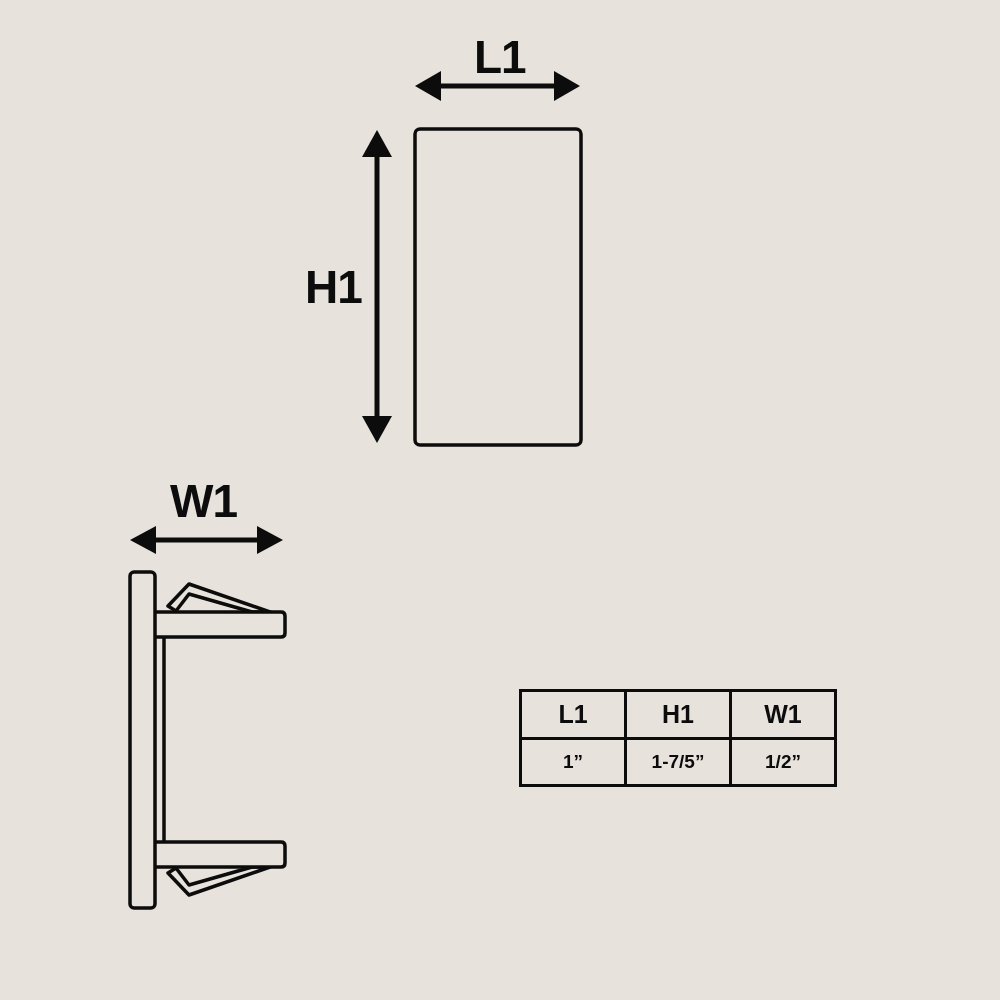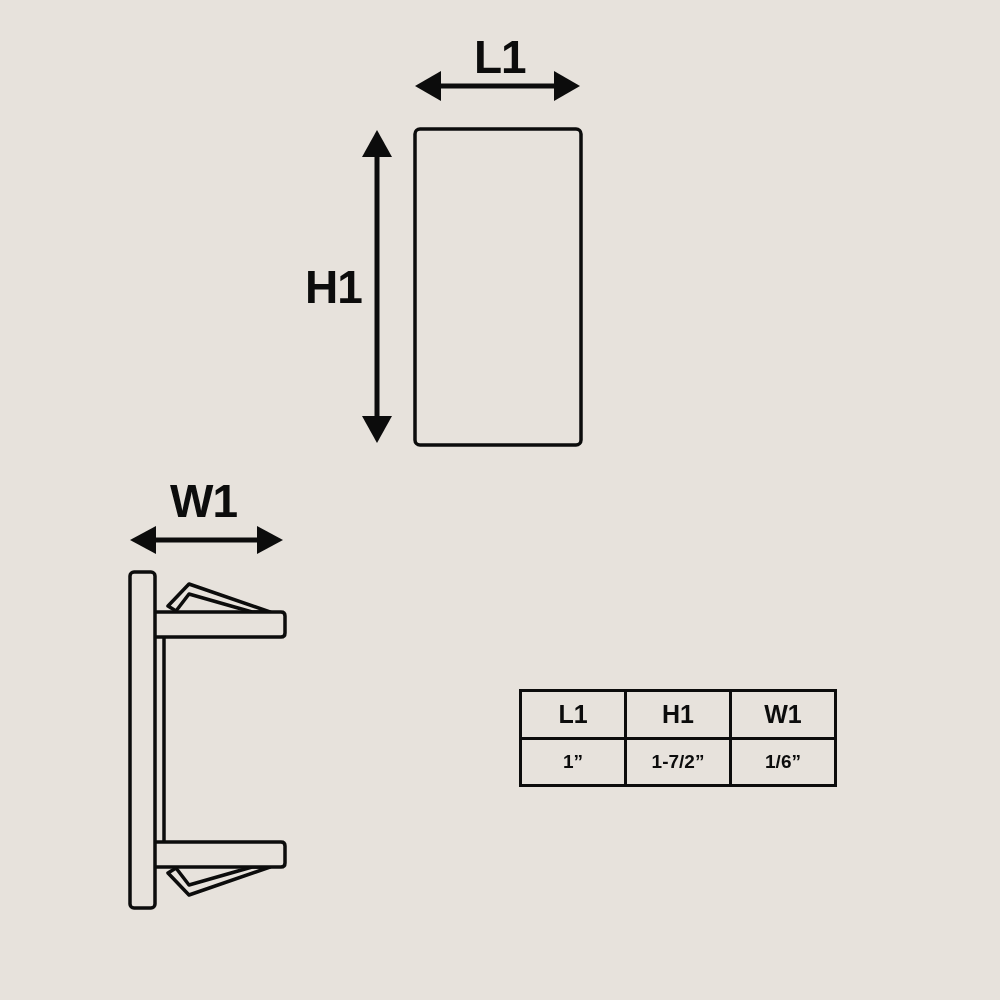--- a/index.html
+++ b/index.html
@@ -82,17 +82,17 @@
 
 <table class="spec-table">
   <tbody>
       <tr>
     <th>L1</th>
     <th>H1</th>
     <th>W1</th>
   </tr>
   <tr>
     <td>1”</td>
-    <td>1-7/2”</td>
-    <td>1/6”</td>
+    <td>1-7/5”</td>
+    <td>1/2”</td>
   </tr>
 </tbody>
   </table>
 
 </body></html>

